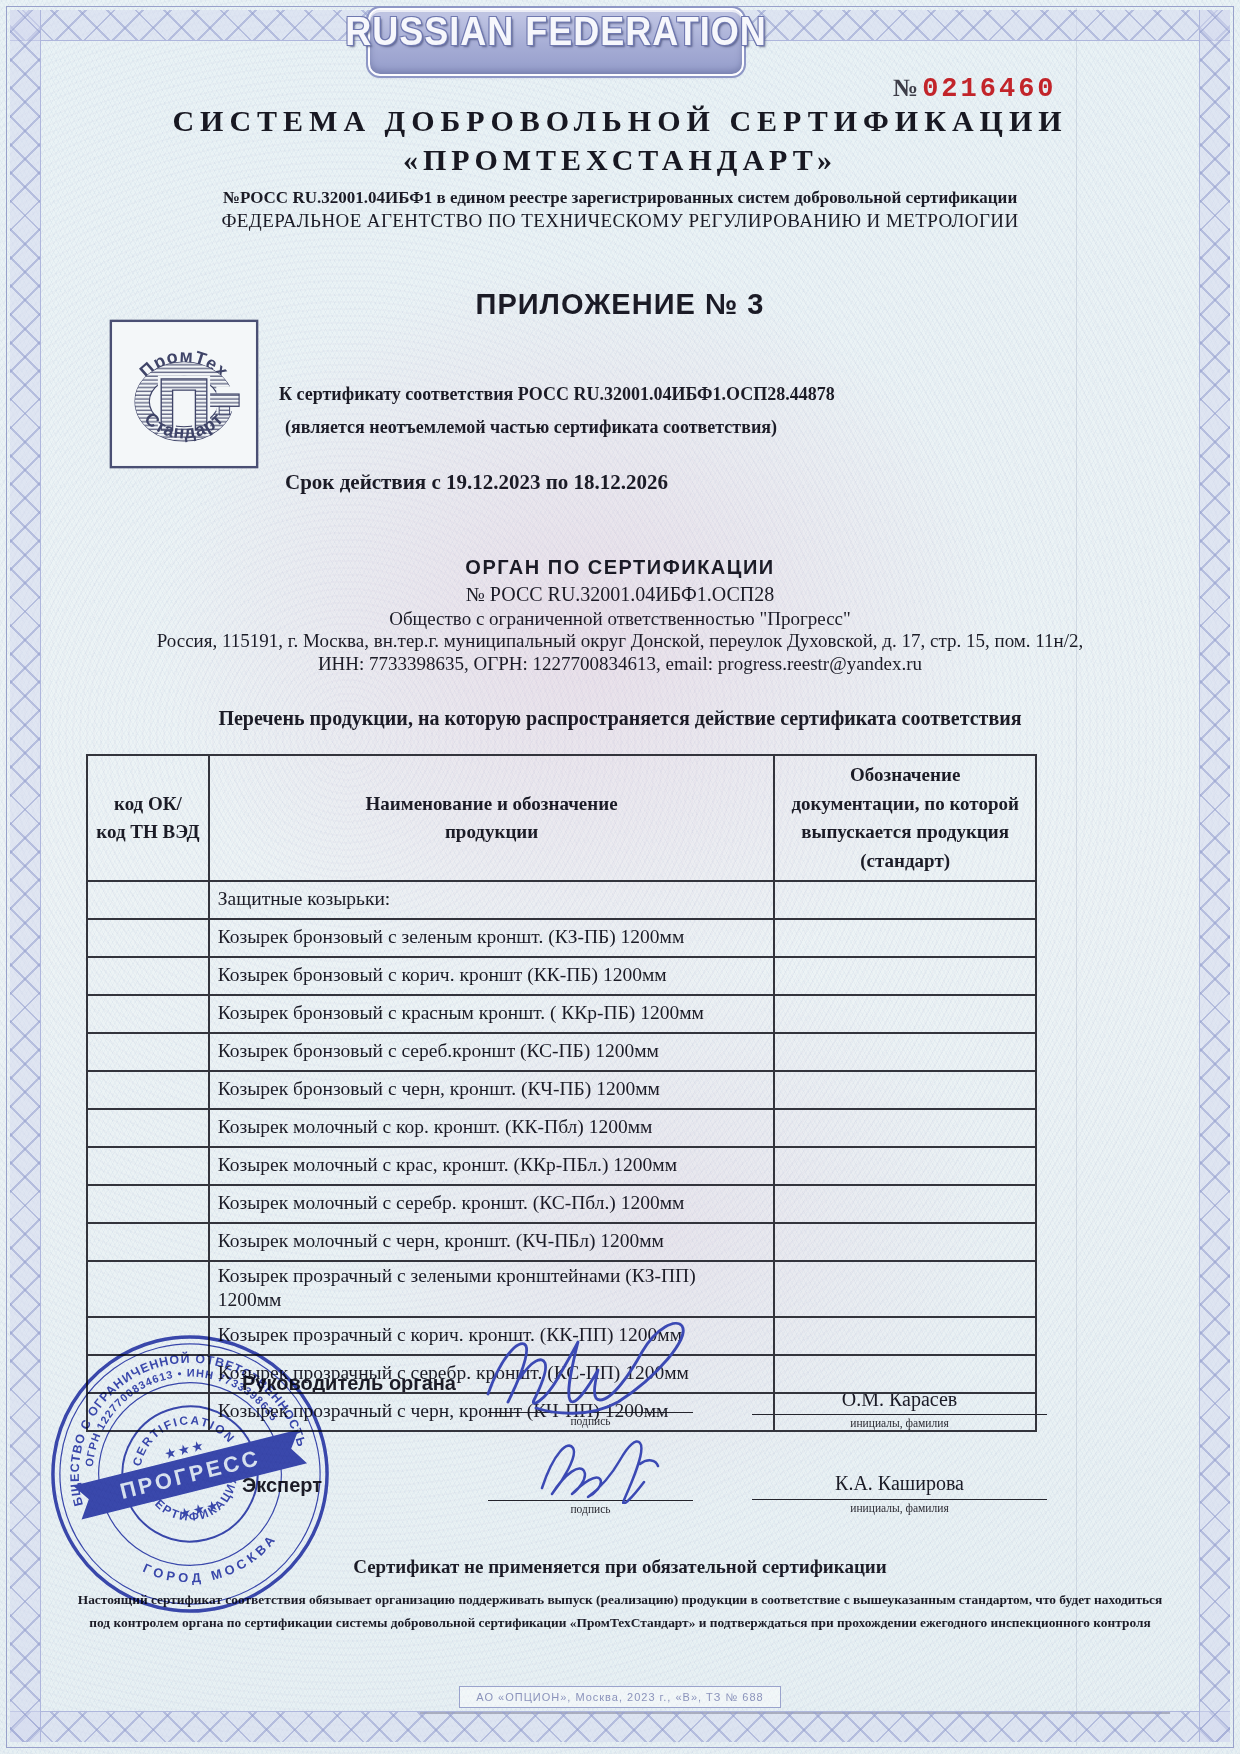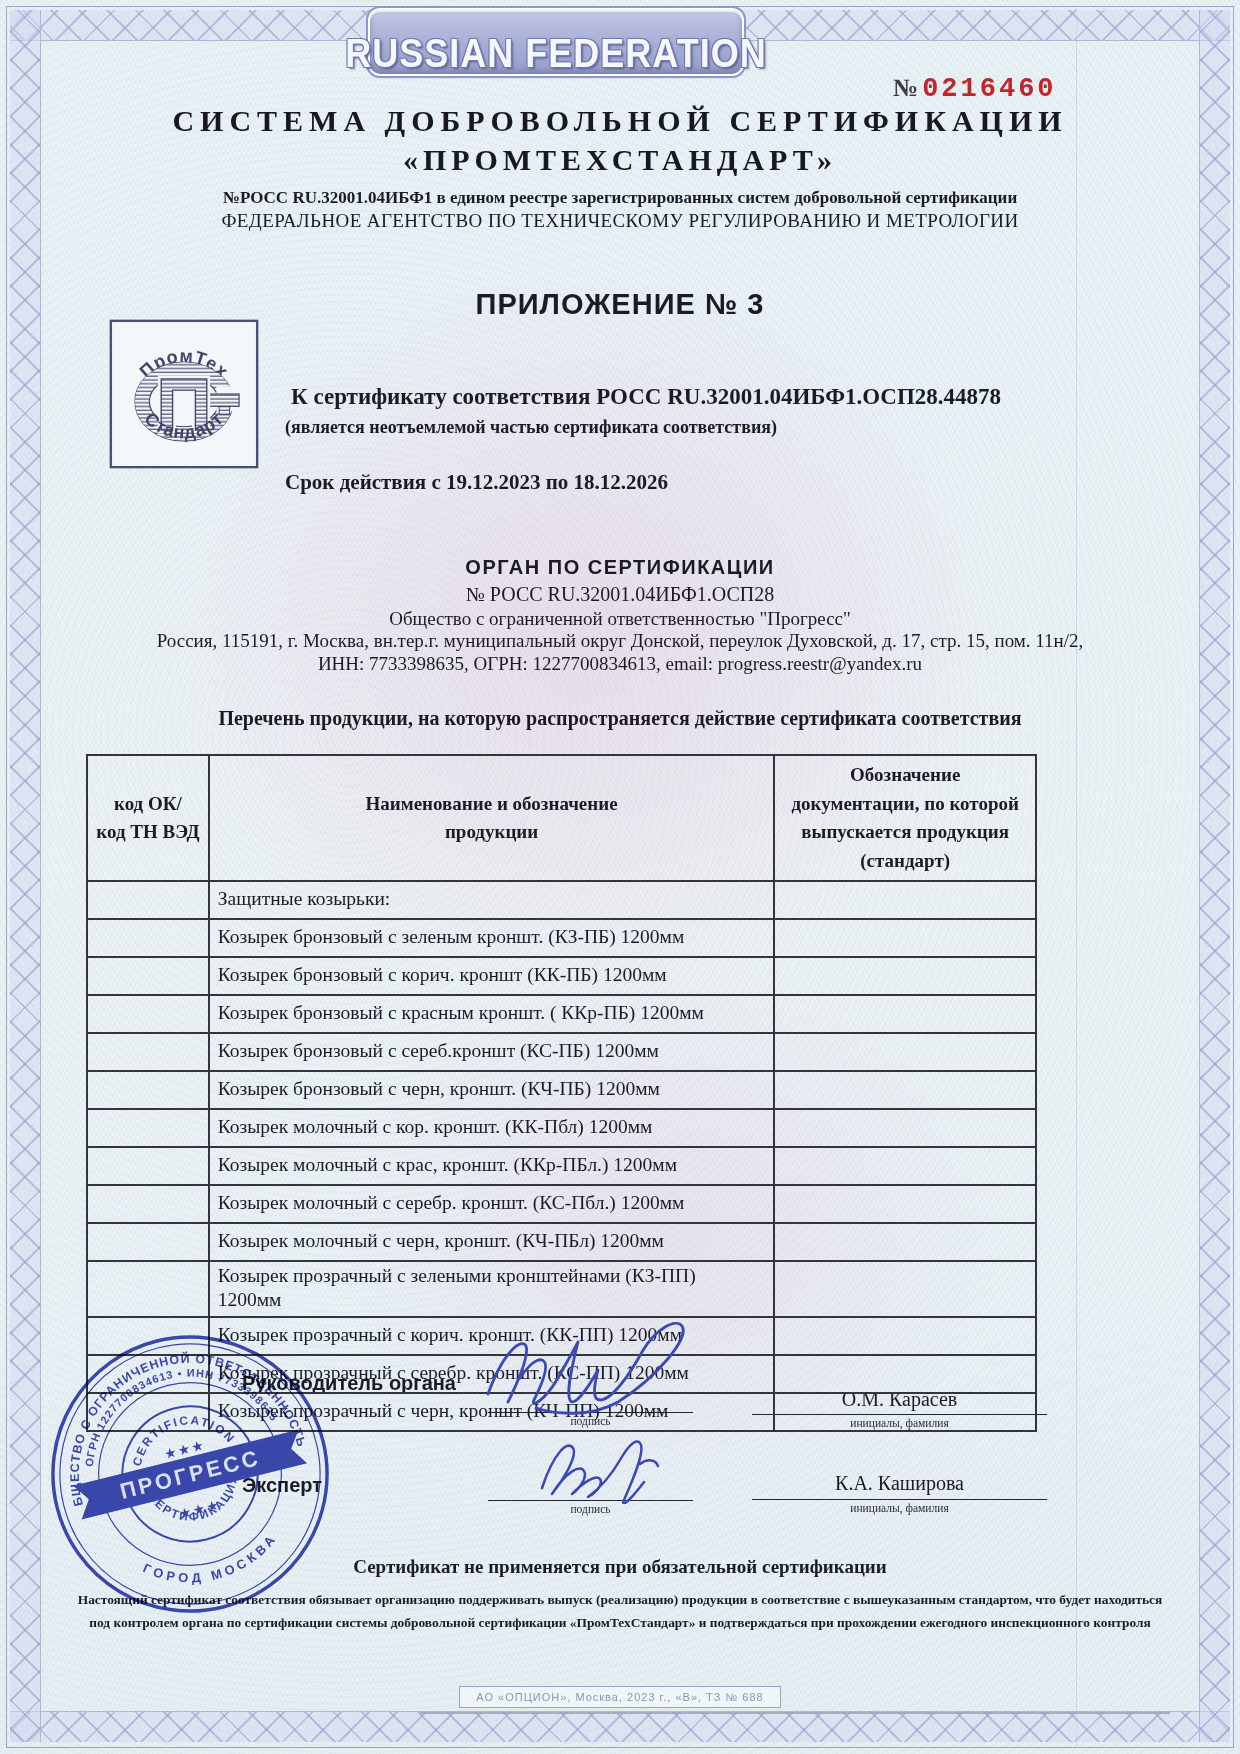--- a/index.html
+++ b/index.html
@@ -27,39 +27,39 @@
   .band-right{right:10px;top:10px;bottom:12px;width:30px;border-left:1px solid #aeb6dc;}
 
   .abs{position:absolute;}
   .c{position:absolute;left:0;width:100%;text-align:center;}
   .sans{font-family:"Liberation Sans",sans-serif;}
 
   #plaque{position:absolute;left:368px;top:8px;width:372px;height:64px;z-index:2;
     background:linear-gradient(180deg,#c3c8e5 0%,#a6adD5 55%,#959dcb 100%);
     border:2px solid #fdfdff;outline:2px solid #8e97c6;border-radius:12px;
     box-shadow:inset 0 2px 0 rgba(255,255,255,.7), inset 0 -3px 6px rgba(94,103,150,.55), 0 1px 3px rgba(90,99,145,.4);
-    display:flex;align-items:flex-end;justify-content:center;}
+    display:flex;align-items:flex-start;justify-content:center;}
   #plaque span{
     font-family:"Liberation Sans",sans-serif;font-weight:700;font-size:36px;letter-spacing:1px;
     color:#f6f7fc;transform:scaleY(1.15);white-space:nowrap;
     text-shadow:1px 1px 0 #7079b0,-1px -1px 0 #7079b0,1px -1px 0 #7079b0,-1px 1px 0 #7079b0,2px 2px 2px rgba(70,78,120,.8);}
 
   #serial{position:absolute;left:893px;top:74px;z-index:2;white-space:nowrap;}
   #serial .no{font-size:25px;color:#3d3d48;font-weight:600;}
   #serial .digits{font-family:"Liberation Mono",monospace;font-weight:700;font-size:27px;letter-spacing:3px;color:#c2242a;}
 
   #t1{top:104px;font-size:30px;font-weight:600;letter-spacing:6px;color:#181822;}
   #t2{top:143px;font-size:30px;font-weight:600;letter-spacing:5px;color:#181822;}
   #reg{top:188px;font-size:17px;font-weight:700;}
   #agency{top:210px;font-size:19px;font-weight:400;letter-spacing:.4px;}
   #appendix{top:288px;font-size:29px;font-weight:700;letter-spacing:1px;}
 
   #logo{position:absolute;left:108px;top:318px;width:152px;height:152px;}
 
-  #certline1{left:291px;top:384px;font-size:23px;font-weight:700;}
+  #certline1{left:279px;top:384px;font-size:18px;font-weight:700;}
   #certline2{left:285px;top:417px;font-size:18px;font-weight:700;text-align:center;}
   #validity{left:285px;top:470px;font-size:21px;font-weight:700;}
 
   #orgHead{top:556px;font-size:20px;font-weight:700;letter-spacing:1.5px;}
   #orgNum{top:583px;font-size:20px;}
   #orgName{top:608px;font-size:19px;}
   #orgAddr{top:630px;font-size:19px;}
   #orgReq{top:653px;font-size:19px;}
   #prodHead{top:707px;font-size:20px;font-weight:700;}
 

